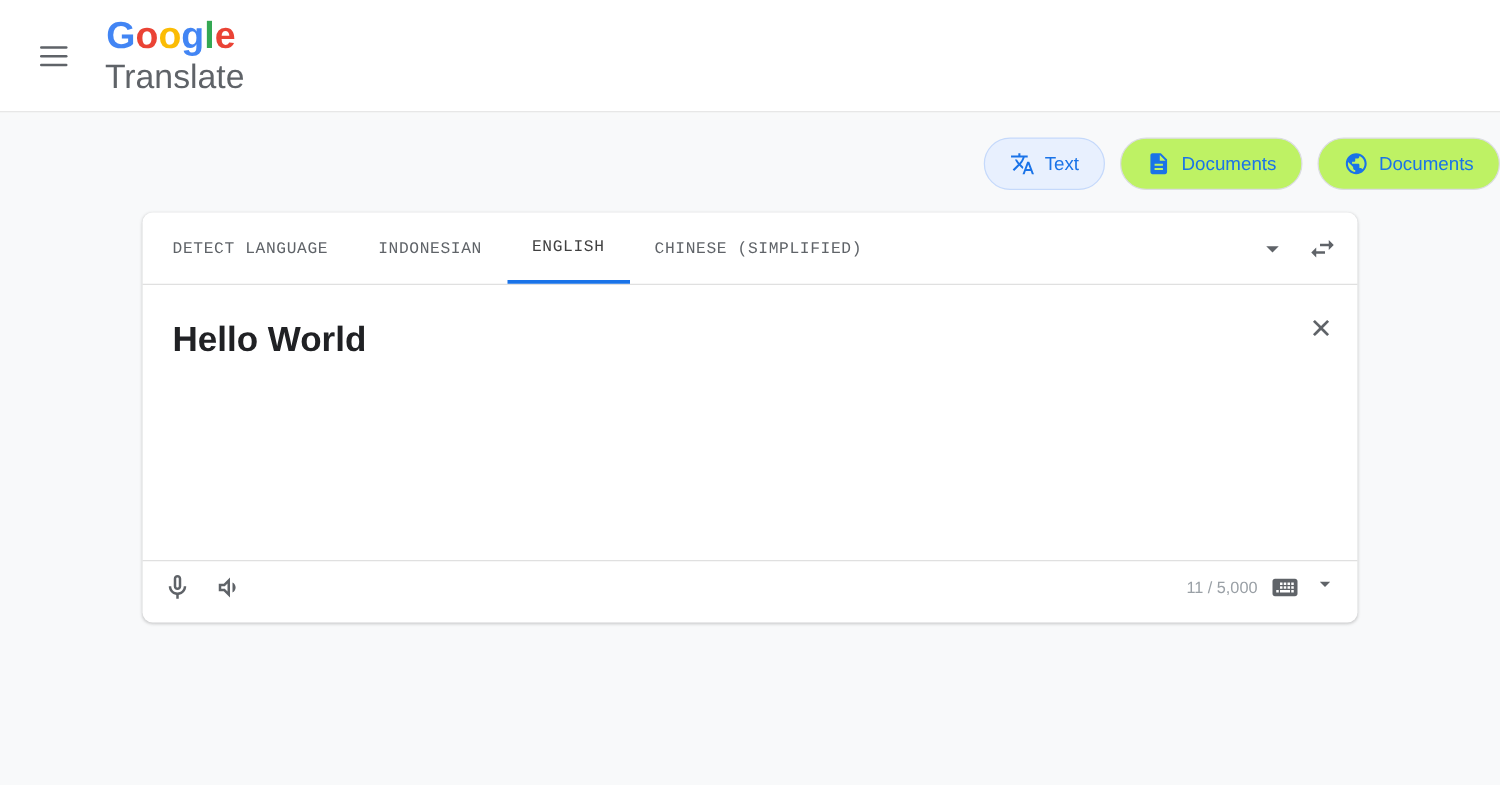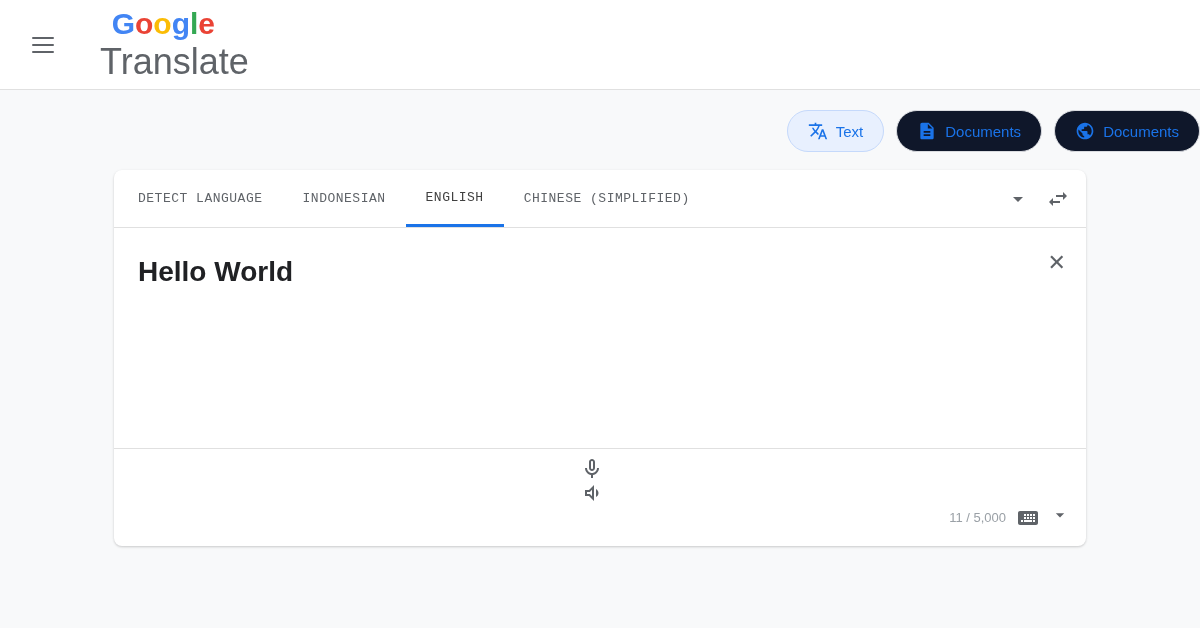--- a/index.html
+++ b/index.html
@@ -58,42 +58,42 @@
       font-weight: 700;
     }
 
     .g-blue { color: #4285F4; }
     .g-red { color: #EA4335; }
     .g-yellow { color: #FBBC05; }
     .g-green { color: #34A853; }
 
     .logo-translate {
       color: #5f6368;
-      font-size: 36px;
+      font-size: 27px;
       font-weight: 400;
-      margin-left: 22px;
+      margin-left: 6px;
     }
 
     
     .tabs-bar {
       background: #f8f9fa;
       padding: 20px 0 0 114px;
       display: flex;
       gap: 12px;
       justify-content: flex-end;
     }
 
     .tab-btn {
       display: flex;
       align-items: center;
       gap: 8px;
       padding: 10px 20px;
       border-radius: 24px;
       border: 1px solid #dadce0;
-      background: #0f172a;
+      background: #bef264;
       font-size: 15px;
       color: #1a73e8;
       cursor: pointer;
       font-weight: 500;
     }
 
     .tab-btn.active {
       background: #e8f0fe;
       border-color: #c5d9fb;
     }
@@ -190,21 +190,20 @@
       cursor: pointer;
       font-weight: 300;
     }
 
     
     .input-toolbar {
       display: flex;
       align-items: center;
       padding: 8px 16px 16px 16px;
       border-top: 1px solid #e0e0e0;
-      flex-direction: column;
     }
 
     .tool-icon {
       color: #5f6368;
       cursor: pointer;
       margin-right: 16px;
       font-size: 22px;
       display: flex;
       align-items: center;
     }

